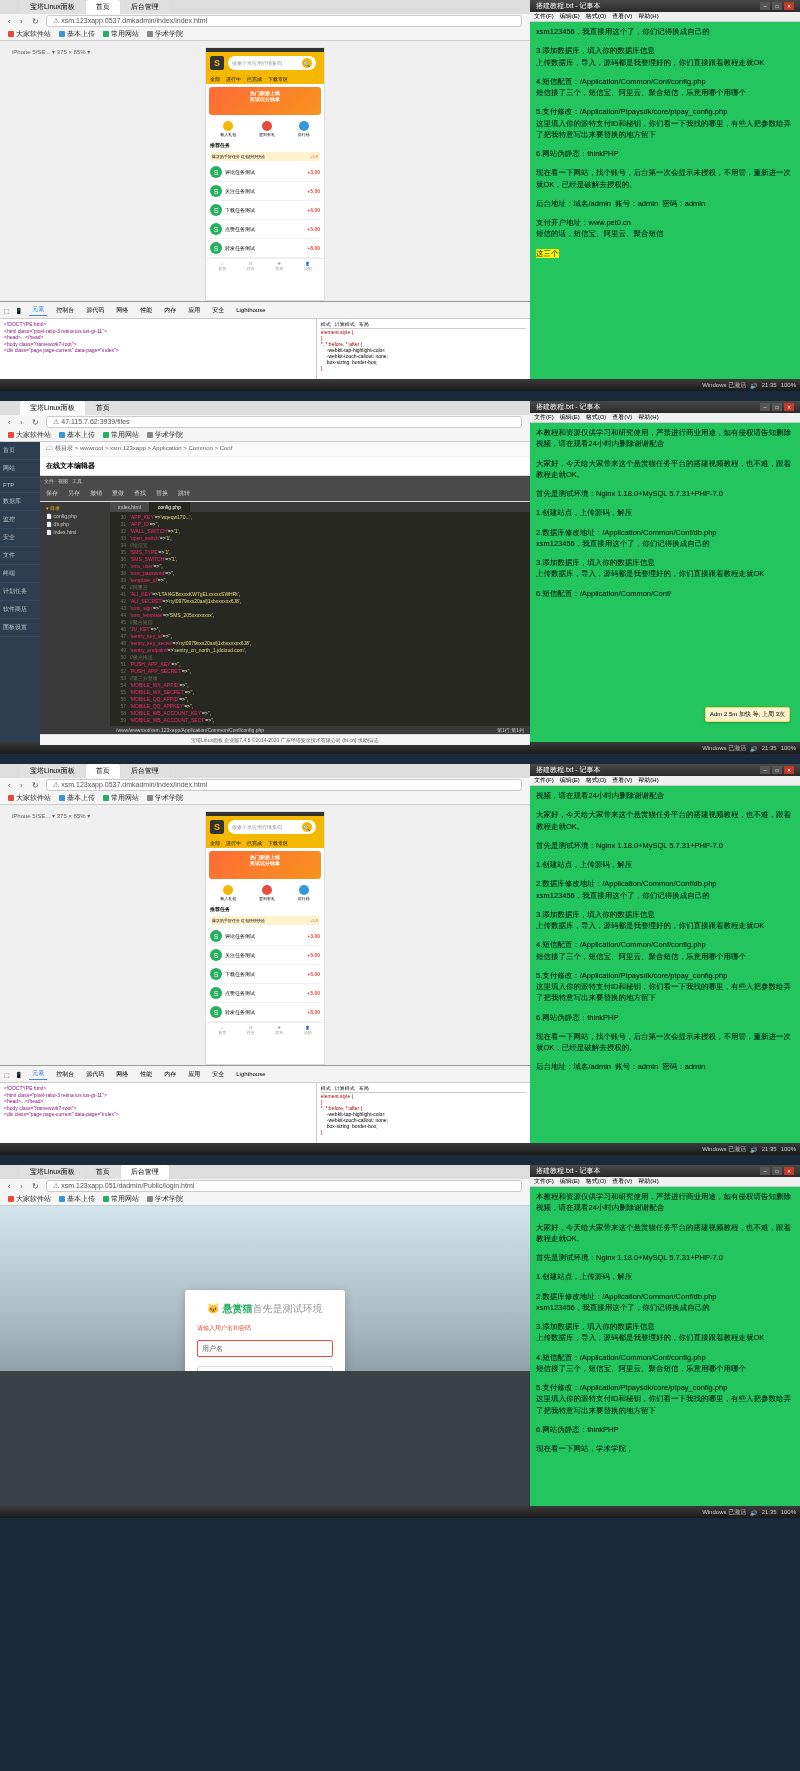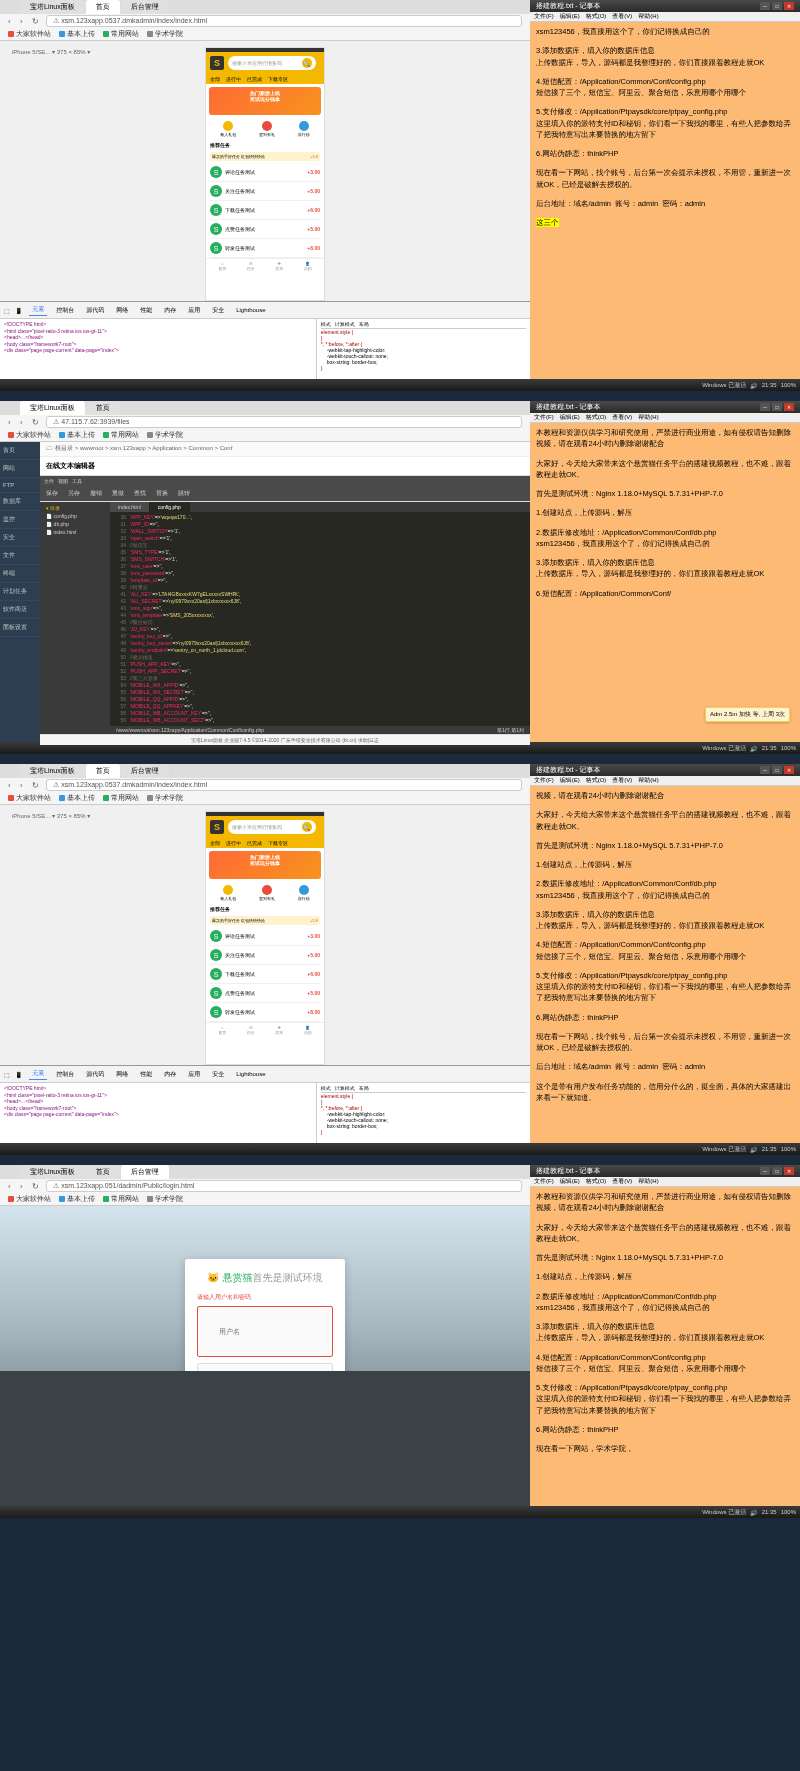--- a/index.html
+++ b/index.html
@@ -51,21 +51,21 @@
 .dt-toolbar { display: flex; background: #f3f3f3; padding: 2px 4px; gap: 6px; font-size: 6px; border-bottom: 1px solid #ccc; align-items: center; }
 .dt-tab { padding: 1px 3px; }
 .dt-tab.active { border-bottom: 1px solid #4285f4; color: #4285f4; }
 .dt-body { display: flex; height: 60px; }
 .dt-html { flex: 1.5; padding: 2px 4px; font-family: monospace; font-size: 5px; color: #881280; background: #fff; overflow: hidden; line-height: 1.3; }
 .dt-styles { flex: 1; border-left: 1px solid #ccc; padding: 2px 4px; font-family: monospace; font-size: 5px; overflow: hidden; }
 .dt-style-tabs { display: flex; gap: 4px; font-size: 5px; border-bottom: 1px solid #ccc; padding-bottom: 1px; }
 .dt-rule { color: #a00; }
 .dt-prop { margin-left: 6px; }
 
-.notepad { background: #fdba74; width: 270px; font-size: 8px; }
+.notepad { background: #22c55e; width: 270px; font-size: 8px; }
 .np-titlebar { background: linear-gradient(#4a4a4a, #2a2a2a); color: #fff; padding: 2px 6px; font-size: 7px; display: flex; justify-content: space-between; align-items: center; height: 12px; }
 .np-menubar { background: #f0f0f0; padding: 1px 4px; font-size: 6px; display: flex; gap: 6px; border-bottom: 1px solid #ccc; height: 10px; align-items: center; }
 .np-content { padding: 4px 6px; font-size: 7.5px; line-height: 1.5; color: #000; white-space: pre-wrap; }
 .np-content p { margin-bottom: 8px; }
 .highlight { background: #ffff00; }
 
 .taskbar { background: linear-gradient(#3a3a3a, #1a1a1a); height: 12px; display: flex; align-items: center; padding: 0 4px; font-size: 6px; color: #ccc; justify-content: space-between; }
 .taskbar-right { display: flex; gap: 4px; align-items: center; }
 
 
@@ -89,23 +89,23 @@
 .editor-tab.active { background: #272822; color: #fff; }
 .editor-tab.inactive { background: #4a4a4a; }
 .editor-topbar { background: #4a4a4a; padding: 2px 4px; font-size: 5px; color: #ccc; display: flex; gap: 4px; }
 .ide-footer { background: #f5f5f5; padding: 2px 6px; font-size: 5px; color: #666; text-align: center; border-top: 1px solid #ddd; }
 .ide-status { background: #3a3a3a; color: #ccc; padding: 1px 6px; font-size: 5px; display: flex; justify-content: space-between; }
 
 
 .login-bg { flex: 1; background: linear-gradient(180deg, #d4e4ed 0%, #a8b8c0 40%, #4a5a62 100%); display: flex; align-items: center; justify-content: center; position: relative; height: 300px; }
 .login-box { background: #fff; width: 160px; padding: 12px; border-radius: 3px; box-shadow: 0 2px 10px rgba(0,0,0,0.2); }
 .login-title { text-align: center; font-size: 10px; margin-bottom: 8px; }
-.login-title .brand { color: #27ae60; font-weight: normal; }
+.login-title .brand { color: #27ae60; font-weight: bold; }
 .login-title .sub { color: #999; }
-.login-input { width: 100%; border: 1px solid #ddd; padding: 21px; margin-bottom: 6px; font-size: 7px; border-radius: 2px; background: #fafafa; }
+.login-input { width: 100%; border: 1px solid #ddd; padding: 4px; margin-bottom: 6px; font-size: 7px; border-radius: 2px; background: #fafafa; }
 .login-input.error { border-color: #e74c3c; }
 .login-hint { font-size: 6px; color: #e74c3c; margin-bottom: 4px; }
 .login-btn { width: 100%; background: #333; color: #fff; border: none; padding: 5px; font-size: 8px; border-radius: 2px; cursor: pointer; }
 
 .dev-meta { position: absolute; top: 6px; left: 8px; font-size: 6px; color: #666; background: rgba(240,240,240,0.8); padding: 1px 4px; }
 
 .ground-texture { position: absolute; bottom: 0; left: 0; right: 0; height: 45%; background: #3a4248; }
 
 .window-controls { display: flex; gap: 2px; }
 .wc-btn { width: 10px; height: 8px; background: #555; font-size: 5px; display: flex; align-items: center; justify-content: center; color: #fff; }
@@ -273,21 +273,22 @@
       <div class="np-menubar">
         <span>文件(F)</span>
         <span>编辑(E)</span>
         <span>格式(O)</span>
         <span>查看(V)</span>
         <span>帮助(H)</span>
       </div>
       <div class="np-content" id="np-content-1"><p>xsm123456，我直接用这个了，你们记得换成自己的</p><p>3.添加数据库，填入你的数据库信息
 上传数据库，导入，源码都是我整理好的，你们直接跟着教程走就OK</p><p>4.短信配置：/Application/Common/Conf/config.php
 短信接了三个，短信宝、阿里云、聚合短信，乐意用哪个用哪个</p><p>5.支付修改：/Application/Ptpaysdk/core/ptpay_config.php
-这里填入你的派特支付ID和秘钥，你们看一下我找的哪里，有些人把参数给弄了把我特意写出来要替换的地方留下</p><p>6.网站伪静态：thinkPHP</p><p>现在看一下网站，找个账号，后台第一次会提示未授权，不用管，重新进一次就OK，已经是破解去授权的。</p><p>后台地址：域名/admin  账号：admin  密码：admin</p><p><span class="highlight">这三个</span></p></div>
+这里填入你的派特支付ID和秘钥，你们看一下我找的哪里，有些人把参数给弄了把我特意写出来要替换的地方留下</p><p>6.网站伪静态：thinkPHP</p><p>现在看一下网站，找个账号，后台第一次会提示未授权，不用管，重新进一次就OK，已经是破解去授权的。</p><p>后台地址：域名/admin  账号：admin  密码：admin</p><p>支付开户地址：www.pet0.cn
+短信的话，短信宝、阿里云、聚合短信</p><p><span class="highlight">这三个</span></p></div>
     </div>
   </div>
   <div class="taskbar">
     <span></span>
     <div class="taskbar-right">
         <span>Windows 已激活</span> 
         <span>🔊</span> 
         <span>21:35</span> 
         <span>100%</span>
       </div>
@@ -771,21 +772,21 @@
         <span>文件(F)</span>
         <span>编辑(E)</span>
         <span>格式(O)</span>
         <span>查看(V)</span>
         <span>帮助(H)</span>
       </div>
       <div class="np-content" id="np-content-3"><p>视频，请在观看24小时内删除谢谢配合</p><p>大家好，今天给大家带来这个悬赏猫任务平台的搭建视频教程，也不难，跟着教程走就OK。</p><p>首先是测试环境：Nginx 1.18.0+MySQL 5.7.31+PHP-7.0</p><p>1.创建站点，上传源码，解压</p><p>2.数据库修改地址：/Application/Common/Conf/db.php
 xsm123456，我直接用这个了，你们记得换成自己的</p><p>3.添加数据库，填入你的数据库信息
 上传数据库，导入，源码都是我整理好的，你们直接跟着教程走就OK</p><p>4.短信配置：/Application/Common/Conf/config.php
 短信接了三个，短信宝、阿里云、聚合短信，乐意用哪个用哪个</p><p>5.支付修改：/Application/Ptpaysdk/core/ptpay_config.php
-这里填入你的派特支付ID和秘钥，你们看一下我找的哪里，有些人把参数给弄了把我特意写出来要替换的地方留下</p><p>6.网站伪静态：thinkPHP</p><p>现在看一下网站，找个账号，后台第一次会提示未授权，不用管，重新进一次就OK，已经是破解去授权的。</p><p>后台地址：域名/admin  账号：admin  密码：admin</p><p>这个是带有用户发布任务功能的，信用分什么的，挺全面，具体的大家搭建出来看一下就知道。</p></div>
+这里填入你的派特支付ID和秘钥，你们看一下我找的哪里，有些人把参数给弄了把我特意写出来要替换的地方留下</p><p>6.网站伪静态：thinkPHP</p><p>现在看一下网站，找个账号，后台第一次会提示未授权，不用管，重新进一次就OK，已经是破解去授权的。</p><p>后台地址：域名/admin  账号：admin  密码：admin</p></div>
     </div>
   </div>
   <div class="taskbar">
     <span></span>
     <div class="taskbar-right">
         <span>Windows 已激活</span> 
         <span>🔊</span> 
         <span>21:35</span> 
         <span>100%</span>
       </div>

